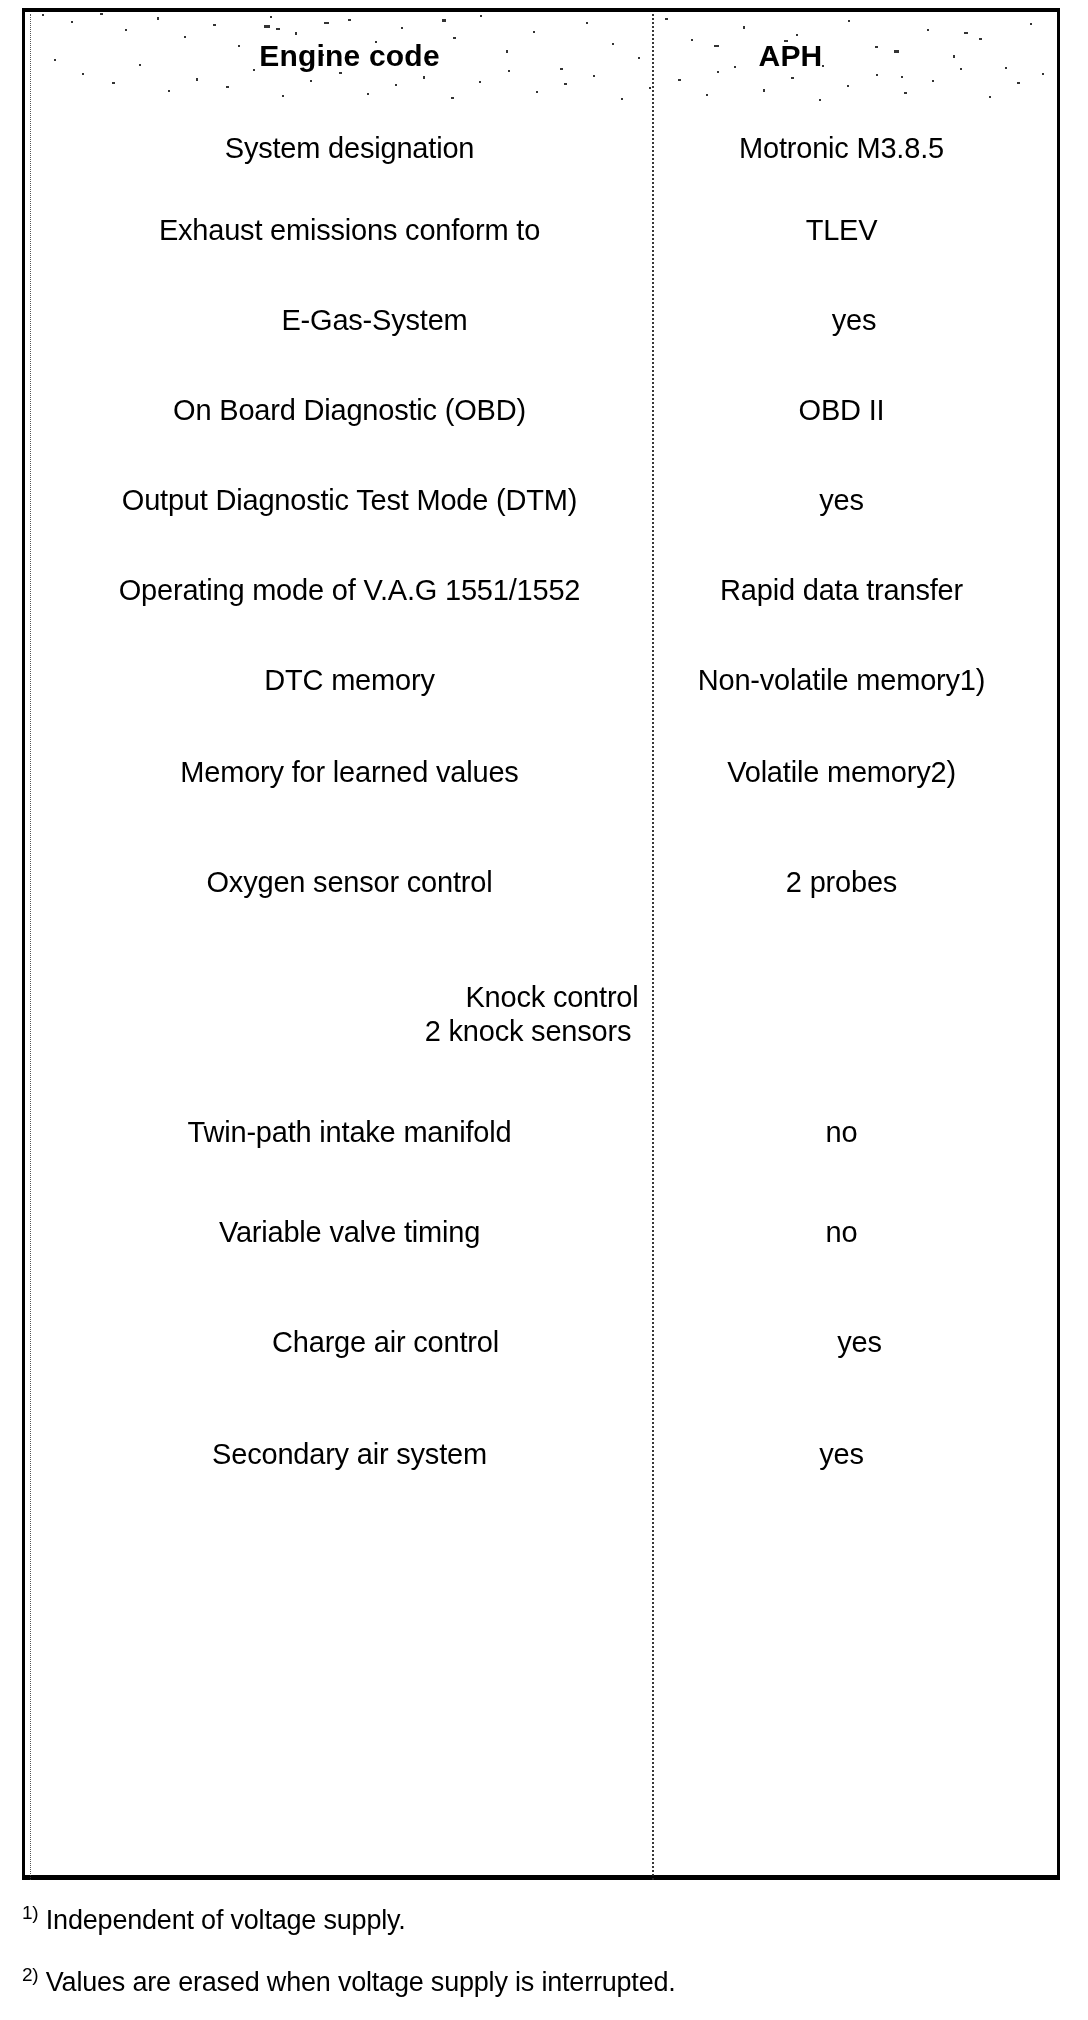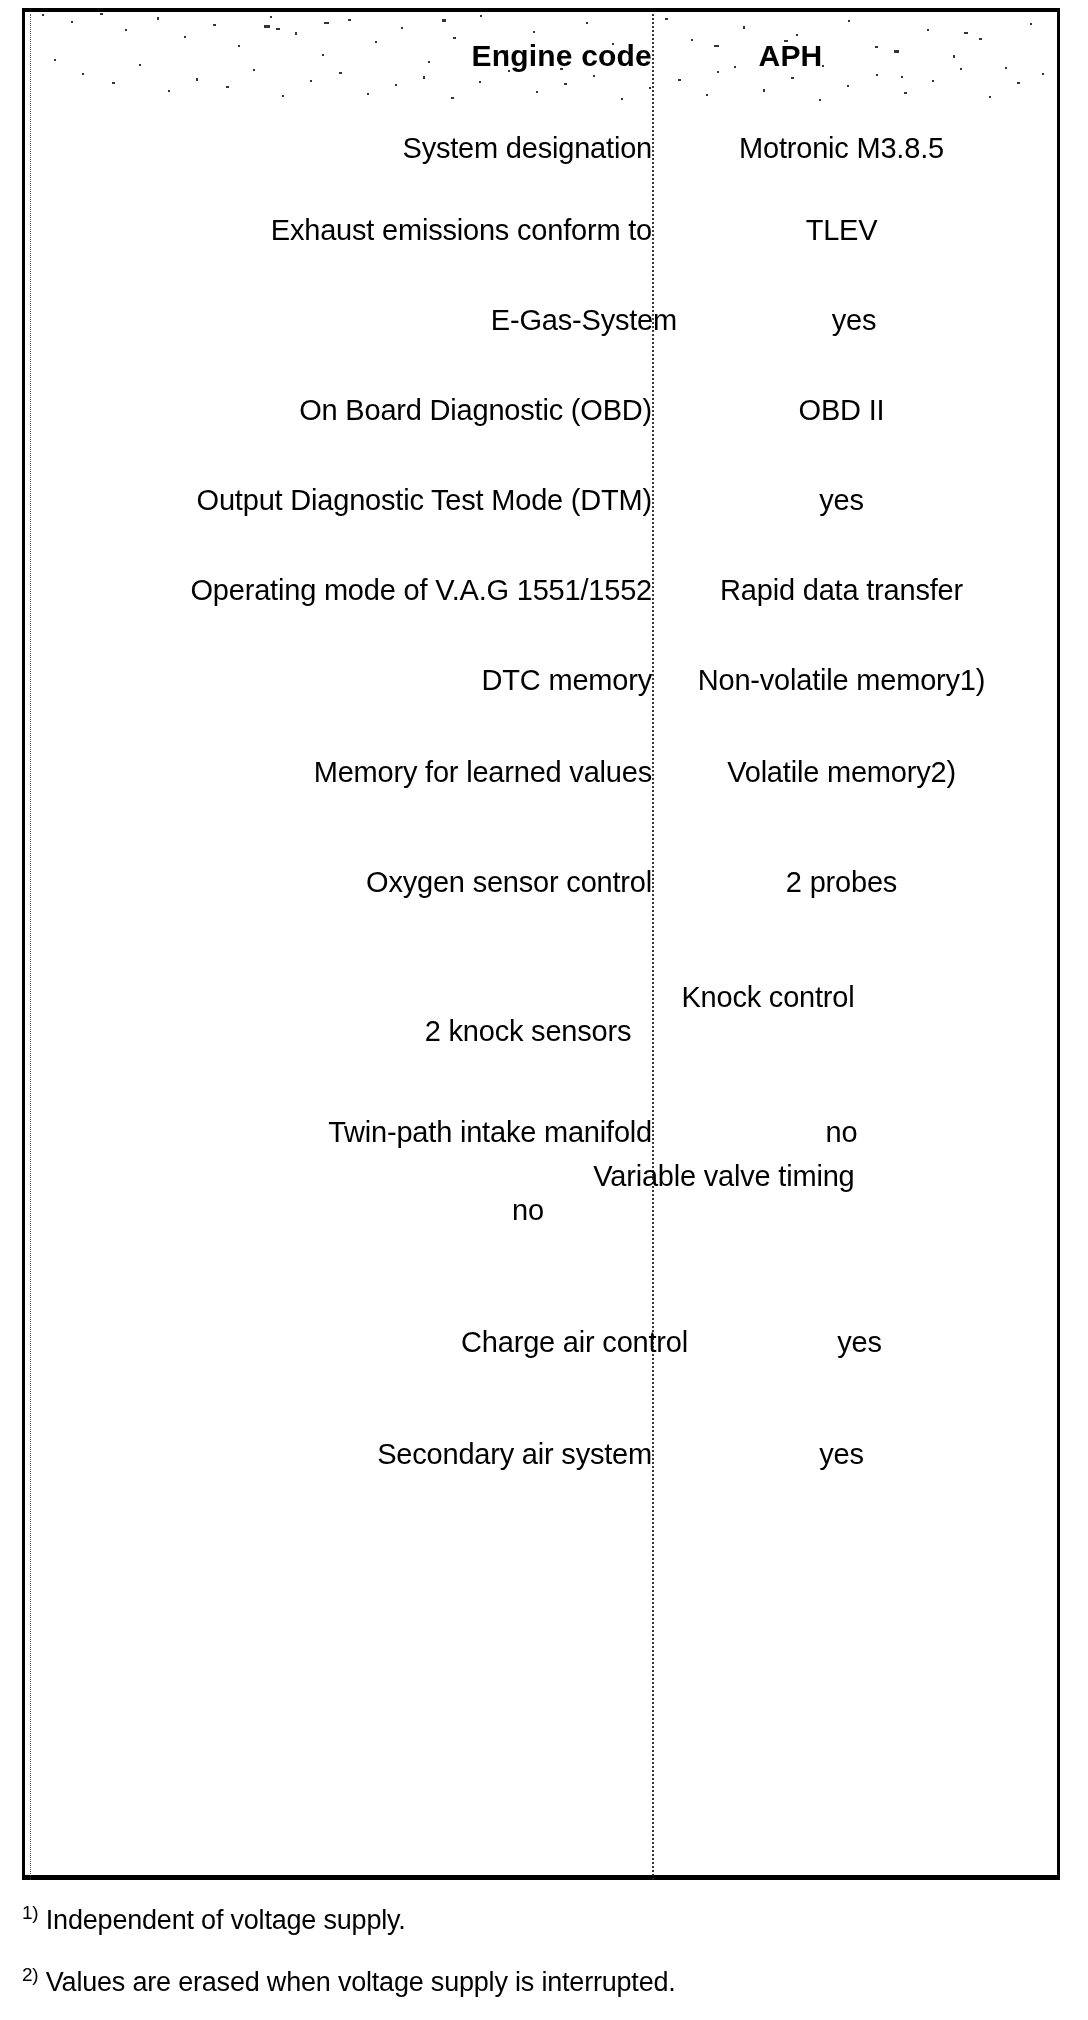--- a/index.html
+++ b/index.html
@@ -55,21 +55,21 @@
   .row{
     position:absolute;
     left:0;right:0;
     display:flex;
     align-items:center;
   }
   .cell-label{
     width:627px;
     box-sizing:border-box;
     padding-left:22px;
-    text-align:right;
+    text-align:center;
     font-size:29px;
     line-height:34px;
     letter-spacing:-0.2px;
     white-space:nowrap;
   }
   .cell-value{
     flex:1;
     box-sizing:border-box;
     padding-right:26px;
     text-align:center;
@@ -253,21 +253,21 @@
     <div class="row" style="top:968px;height:44px;flex-direction:column;">
       <div class="cell-label">Knock control</div>
       <div class="cell-value">2 knock sensors</div>
     </div>
 
     <div class="row" style="top:1098px;height:44px;">
       <div class="cell-label">Twin-path intake manifold</div>
       <div class="cell-value">no</div>
     </div>
 
-    <div class="row" style="top:1147px;height:44px;flex-direction:column;">
+    <div class="row" style="top:1198px;height:44px;">
       <div class="cell-label">Variable valve timing</div>
       <div class="cell-value">no</div>
     </div>
 
     <div class="row" style="top:1308px;height:44px;padding-left:36px;">
       <div class="cell-label">Charge air control</div>
       <div class="cell-value">yes</div>
     </div>
 
     <div class="row" style="top:1420px;height:44px;">

